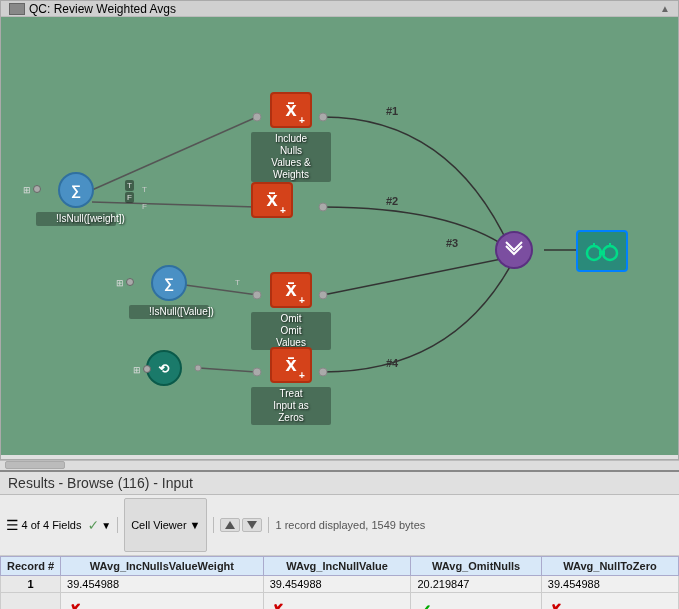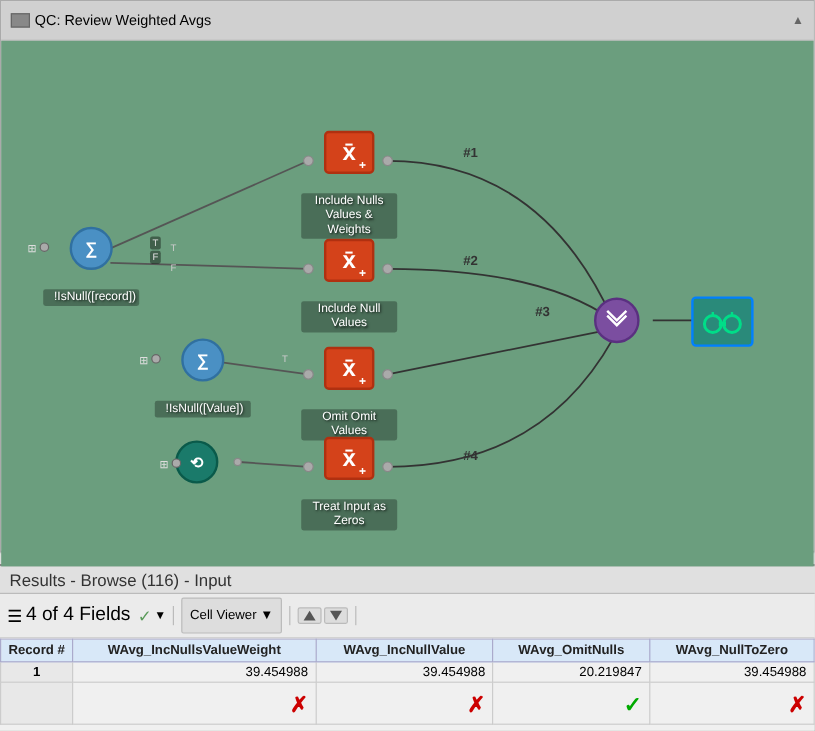--- a/index.html
+++ b/index.html
@@ -14,21 +14,21 @@
       border: 1px solid #aaa;
     }
 
     .workflow-titlebar {
       background: #d0d0d0;
       border-bottom: 1px solid #bbb;
       padding: 3px 8px;
       display: flex;
       align-items: center;
       justify-content: space-between;
-      height: 33px;
+      height: 16px;
     }
 
     .titlebar-left {
       display: flex;
       align-items: center;
       gap: 4px;
     }
 
     .titlebar-btn {
       width: 16px;
@@ -70,26 +70,26 @@
     .node-icon.blue { background: #4a90c4; border: 2px solid #3070a0; }
     .node-icon.orange { background: #d4421a; border: 2px solid #b03010; width: 36px; height: 36px; border-radius: 4px; }
     .node-icon.purple { background: #7b4ea0; border: 2px solid #5a3080; border-radius: 50%; }
     .node-icon.green-outline { background: #2a8a7a; border: 2px solid #0080ff; border-radius: 4px; }
     .node-icon.aqua { background: #1a7a6a; border: 2px solid #0a5a4a; border-radius: 50%; }
 
     .node-label {
       font-size: 10px;
       color: #fff;
       text-align: center;
-      margin-top: 16px;
+      margin-top: 4px;
       max-width: 80px;
       line-height: 1.2;
       text-shadow: 1px 1px 2px rgba(0,0,0,0.8);
       background: rgba(0,0,0,0.3);
-      padding: 1px 9px;
+      padding: 1px 20px;
       border-radius: 2px;
     }
 
     
     .connections-svg {
       position: absolute;
       top: 0; left: 0;
       width: 100%;
       height: 100%;
       pointer-events: none;
@@ -129,21 +129,21 @@
       border-bottom: 1px solid #ccc;
       background: #ebebeb;
     }
 
     .toolbar-btn {
       display: flex;
       align-items: center;
       gap: 3px;
       background: #ddd;
       border: 1px solid #bbb;
-      padding: 8px 6px;
+      padding: 20px 6px;
       cursor: pointer;
       font-size: 11px;
       border-radius: 2px;
     }
 
     .toolbar-separator {
       width: 1px;
       height: 16px;
       background: #bbb;
     }
@@ -166,21 +166,21 @@
       padding: 3px 6px;
       text-align: center;
       white-space: nowrap;
       font-weight: bold;
       color: #222;
     }
 
     td {
       border: 1px solid #ccc;
       padding: 2px 6px;
-      text-align: right;
+      text-align: left;
       white-space: nowrap;
     }
 
     td:first-child {
       background: #e8e8e8;
       text-align: center;
       font-weight: bold;
     }
 
     .check-mark {
@@ -273,21 +273,21 @@
 
       <circle cx="197" cy="351" r="3" fill="#aaa" stroke="#888"></circle>
     </svg>
 
     <div class="node" style="left:35px; top:155px;">
       <div class="node-icon blue">
         <svg width="24" height="24" viewBox="0 0 24 24">
             <text x="12" y="17" text-anchor="middle" font-size="14" fill="white">∑</text>
           </svg>
       </div>
-      <div class="node-label">!IsNull([record])</div>
+      <div class="node-label">!IsNull([weight])</div>
 
       <div style="position:absolute; right:-18px; top:8px; font-size:8px; color:#e0e0e0; background:rgba(0,0,0,0.4); padding:1px 2px; border-radius:2px;">T</div>
       <div style="position:absolute; right:-18px; top:20px; font-size:8px; color:#e0e0e0; background:rgba(0,0,0,0.4); padding:1px 2px; border-radius:2px;">F</div>
     </div>
 
     <div class="node" style="left:128px; top:248px;">
       <div class="node-icon blue">
         <svg width="24" height="24" viewBox="0 0 24 24">
             <text x="12" y="17" text-anchor="middle" font-size="14" fill="white">∑</text>
           </svg>
@@ -313,21 +313,20 @@
       <div class="node-label">Include Nulls Values &amp; Weights</div>
     </div>
 
     <div class="node" style="left:250px; top:165px;">
       <div class="node-icon orange" style="width:42px; height:36px;">
         <svg width="34" height="28" viewBox="0 0 34 28">
           <text x="17" y="20" text-anchor="middle" font-size="20" fill="white" font-weight="bold">x̄</text>
           <text x="28" y="28" text-anchor="middle" font-size="10" fill="white">+</text>
         </svg>
       </div>
-      <div class="node-label">Include Null Values</div>
     </div>
 
     <div class="node" style="left:250px; top:255px;">
       <div class="node-icon orange" style="width:42px; height:36px;">
         <svg width="34" height="28" viewBox="0 0 34 28">
           <text x="17" y="20" text-anchor="middle" font-size="20" fill="white" font-weight="bold">x̄</text>
           <text x="28" y="28" text-anchor="middle" font-size="10" fill="white">+</text>
         </svg>
       </div>
       <div class="node-label">Omit Omit Values</div>
@@ -387,21 +386,21 @@
 
 <div class="results-panel">
   <div class="results-header">
     <span>Results - Browse (116) - Input</span>
   </div>
 
   <div class="results-toolbar">
 
     <div style="display:flex; align-items:center; gap:3px;">
       <span style="font-size:14px;">☰</span>
-      <span style="font-size:16px;">4 of 4 Fields</span>
+      <span style="font-size:11px;">4 of 4 Fields</span>
     </div>
     <div style="display:flex; align-items:center; gap:2px;">
       <span style="color:#5a9a5a; font-size:14px;">✓</span>
       <span style="font-size:10px; cursor:pointer;">▼</span>
     </div>
     <div class="toolbar-separator"></div>
 
     <div class="toolbar-btn">
       <span>Cell Viewer</span>
       <span>▼</span>
@@ -410,20 +409,21 @@
 
     <div style="display:flex; align-items:center; gap:2px;">
       <div style="cursor:pointer; display:inline-flex; align-items:center; padding:2px 4px; border:1px solid #bbb; background:#ddd; border-radius:2px;">
         <div class="triangle-icon tri-up"></div>
       </div>
       <div style="cursor:pointer; display:inline-flex; align-items:center; padding:2px 4px; border:1px solid #bbb; background:#ddd; border-radius:2px;">
         <div class="triangle-icon tri-down"></div>
       </div>
     </div>
     <div class="toolbar-separator"></div>
+    <span style="font-size:11px; color:#555;">1 record displayed, 1549 bytes</span>
   </div>
 
   <div class="results-table">
     <table>
       <thead>
         <tr>
           <th style="width:50px;">
             <span>Record #</span>
           </th>
           <th>

